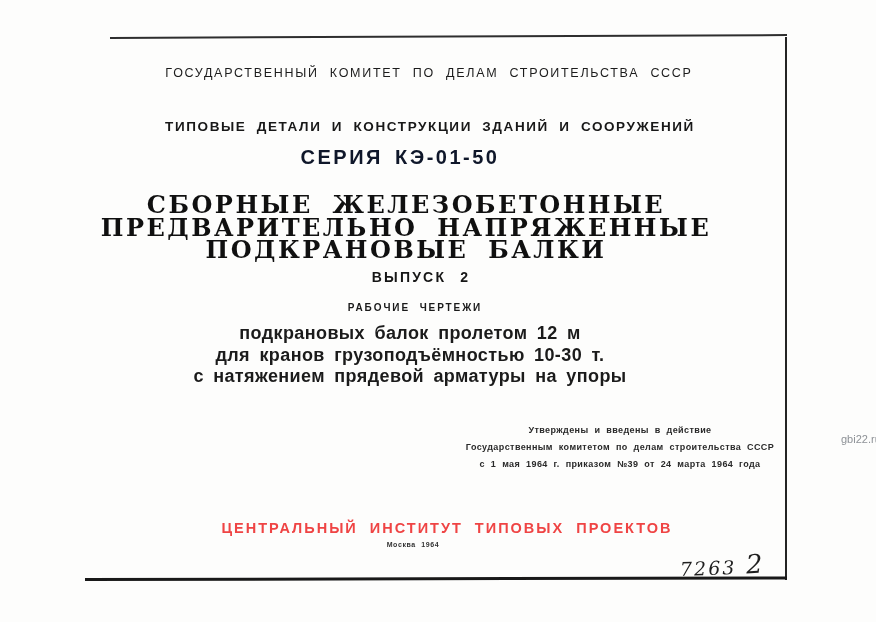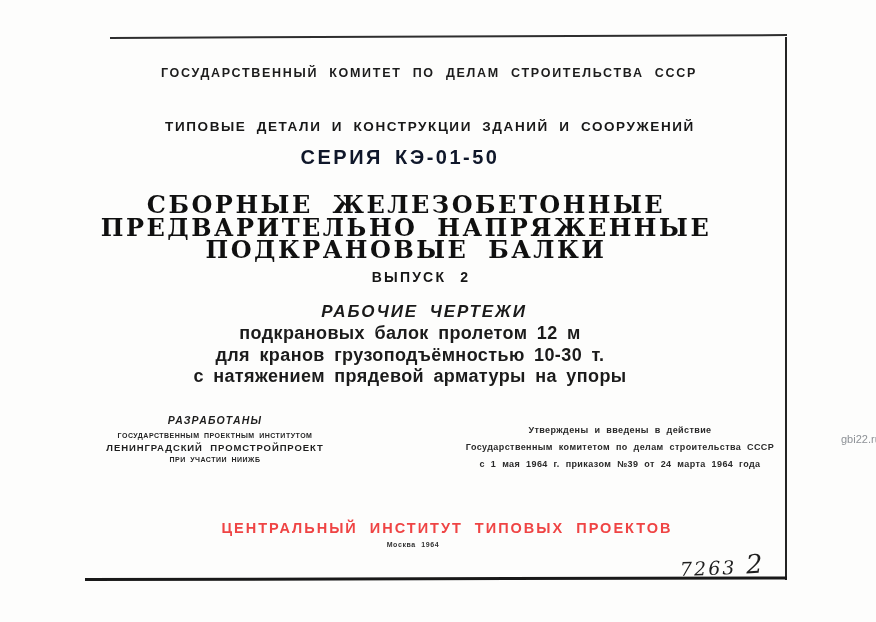--- a/index.html
+++ b/index.html
@@ -34,21 +34,21 @@
   .frame-bottom {
     left: 85px; top: 578px; width: 702px; height: 3px;
     background: #191919;
     transform: rotate(-0.12deg);
     transform-origin: left center;
   }
 
   
   .authority {
     left: 0; top: 66px; width: 858px;
-    font-size: 12.5px; font-weight: bold;
+    font-size: 12.5px; font-weight: normal;
     letter-spacing: 1.7px; word-spacing: 6px;
     color: #1c1c1c;
   }
   .collection {
     left: 0; top: 119px; width: 860px;
     font-size: 13.5px; font-weight: bold;
     letter-spacing: 1.6px; word-spacing: 5px;
     color: #181818;
   }
   .series {
@@ -65,25 +65,24 @@
     line-height: 22.5px;
     color: #101010;
   }
   .issue {
     left: 0; top: 269px; width: 842px;
     font-size: 14px; font-weight: bold;
     letter-spacing: 2.2px; word-spacing: 8px;
     color: #161616;
   }
   .drawings-heading {
-    left: 13px; top: 302px; width: 822px;
-    font-size: 17px; font-weight: bold;
+    left: 4px; top: 302px; width: 822px;
+    font-size: 10px; font-weight: bold;
     letter-spacing: 1.9px; word-spacing: 5px;
     color: #1a1a1a;
-    font-style: italic;
   }
   .subtitle {
     left: 0; top: 323px; width: 820px;
     font-size: 18px; font-weight: bold;
     letter-spacing: 0.4px; word-spacing: 4px;
     line-height: 21.5px;
     color: #1b1b1b;
   }
 
   .developed-block {
@@ -175,26 +174,20 @@
 
   <div class="abs ctr issue">ВЫПУСК 2</div>
   <div class="abs ctr drawings-heading">РАБОЧИЕ ЧЕРТЕЖИ</div>
 
   <div class="abs ctr subtitle">
     <div>подкрановых балок пролетом 12 м</div>
     <div>для кранов грузоподъёмностью 10-30 т.</div>
     <div>с натяжением прядевой арматуры на упоры</div>
   </div>
 
-  <div class="abs ctr developed-block">
-    <div class="developed-heading">РАЗРАБОТАНЫ</div>
-    <div class="developed-line-sm">ГОСУДАРСТВЕННЫМ ПРОЕКТНЫМ ИНСТИТУТОМ</div>
-    <div class="developed-line-md">ЛЕНИНГРАДСКИЙ ПРОМСТРОЙПРОЕКТ</div>
-    <div class="developed-line-sm">ПРИ УЧАСТИИ НИИЖБ</div>
-  </div>
 
   <div class="abs ctr approved-block">
     <div>Утверждены и введены в действие</div>
     <div>Государственным комитетом по делам строительства СССР</div>
     <div>с 1 мая 1964 г. приказом №39 от 24 марта 1964 года</div>
   </div>
 
   <div class="abs ctr publisher">ЦЕНТРАЛЬНЫЙ ИНСТИТУТ ТИПОВЫХ ПРОЕКТОВ</div>
   <div class="abs ctr imprint">Москва 1964</div>
 

